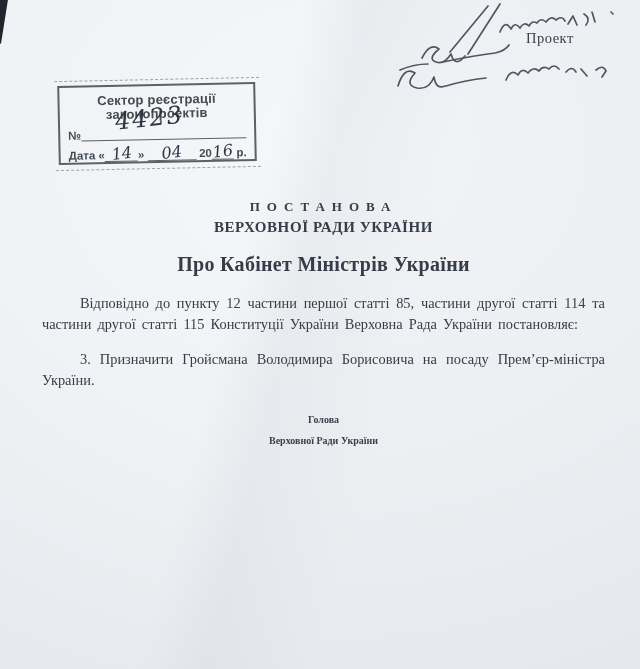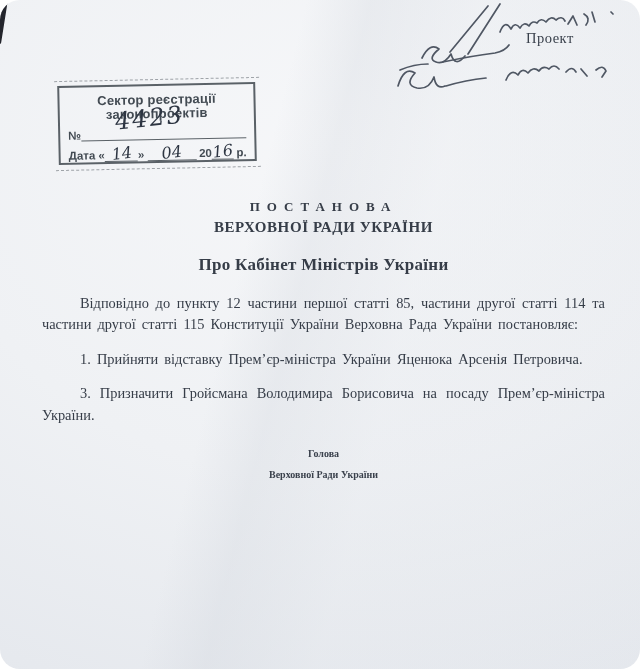--- a/index.html
+++ b/index.html
@@ -10,21 +10,20 @@
     overflow: hidden;
   }
   .page {
     position: relative;
     width: 640px; height: 669px;
     overflow: hidden;
     background:
       linear-gradient(104deg, rgba(205,210,218,0.0) 38%, rgba(205,210,218,0.28) 46%, rgba(222,226,232,0.18) 60%),
       radial-gradient(140% 110% at 52% 22%, #f6f7f9 0%, #eff1f4 45%, #e6e9ee 78%, #dde1e7 100%);
     color: #39404b;
-    border-radius: 20px;
   }
   
   .photo-edge {
     position: absolute; left: -4px; top: -8px;
     width: 9px; height: 52px;
     background: #23252c;
     transform: rotate(9deg);
     border-radius: 2px;
   }
 
@@ -88,21 +87,21 @@
   }
   .t1 {
     text-align: center; font-weight: bold; font-size: 13px;
     letter-spacing: 7px; line-height: 19px;
   }
   .t2 {
     text-align: center; font-weight: bold; font-size: 15px;
     letter-spacing: 0.6px; line-height: 19px; margin-top: 2px;
   }
   .subject {
-    text-align: center; font-weight: bold; font-size: 17px;
+    text-align: center; font-weight: bold; font-size: 20px;
     margin-top: 17px; letter-spacing: 0.3px;
   }
   .para {
     margin: 13px 0 0 0;
     text-align: justify;
     text-indent: 38px;
     word-spacing: 2.5px;
   }
   .para.intro { margin-top: 17px; }
   .footer {
@@ -165,21 +164,20 @@
       <span class="lbl">р.</span>
     </div>
   </div>
 
   <div class="doc">
     <div class="t1">ПОСТАНОВА</div>
     <div class="t2">ВЕРХОВНОЇ РАДИ УКРАЇНИ</div>
     <div class="subject">Про Кабінет Міністрів України</div>
 
     <p class="para intro">Відповідно до пункту 12 частини першої статті 85, частини другої статті 114 та частини другої статті 115 Конституції України Верховна Рада України постановляє:</p>
-    <p class="para">1. Прийняти відставку Прем’єр-міністра України Яценюка Арсенія Петровича.</p>
     <p class="para">3. Призначити Гройсмана Володимира Борисовича на посаду Прем’єр-міністра України.</p>
 
     <div class="footer">
       <div>Голова</div>
       <div>Верховної Ради України</div>
     </div>
   </div>
 
 </div>
 

